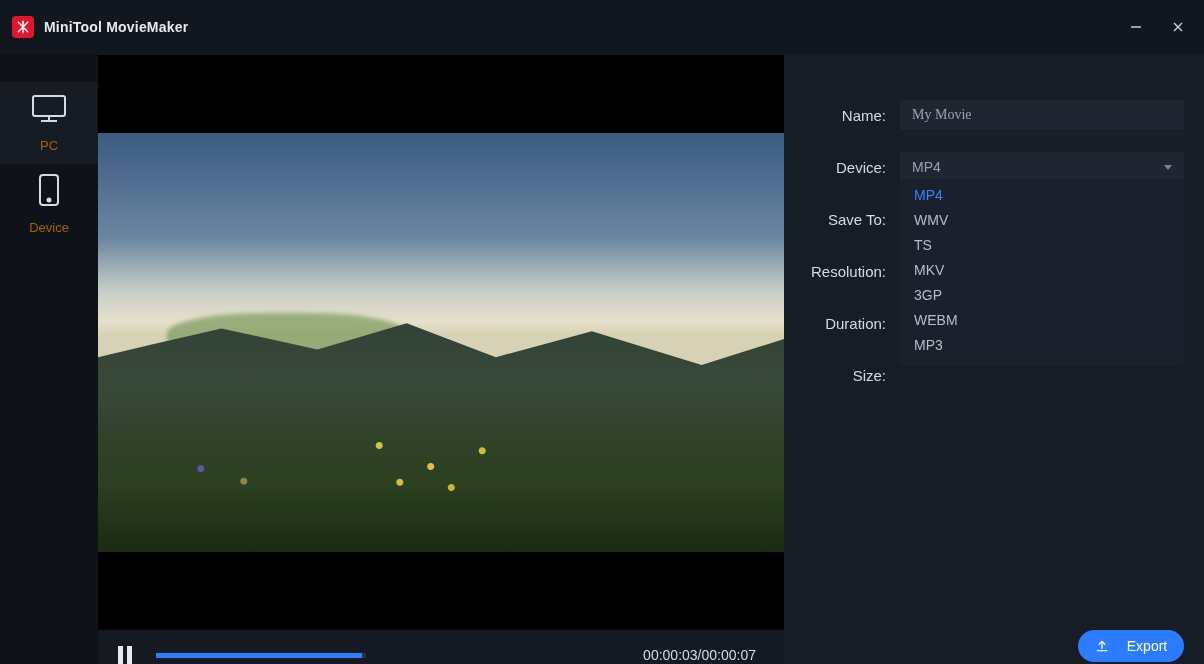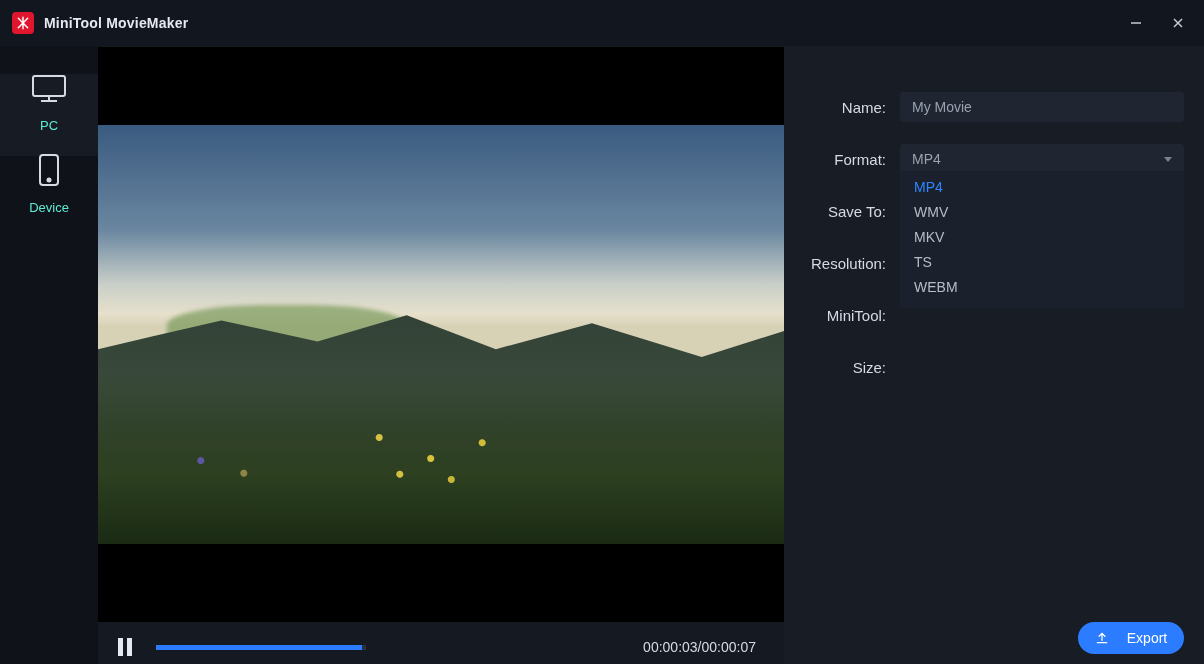--- a/index.html
+++ b/index.html
@@ -1,30 +1,30 @@
 <!DOCTYPE html>
 <html><head>
   <meta charset="utf-8">
   <style>
     * { margin: 0; padding: 0; box-sizing: border-box; font-family: "Segoe UI", Arial, sans-serif; }
     body { width: 1204px; height: 664px; background:#0f1319; overflow:hidden; color:#d5dbe4; }
 
     
-    .titlebar { height:46px; background:#12161e; display:flex; align-items:center; padding:0 10px 0 12px; }
+    .titlebar { height:54px; background:#12161e; display:flex; align-items:center; padding:0 10px 0 12px; }
     .logo { width:22px; height:22px; border-radius:4px; background:#e0162f; display:flex; align-items:center; justify-content:center; margin-right:10px; color:#fff; font-weight:bold; font-size:13px; }
     .title { font-size:14px; font-weight:600; color:#e6e9ef; letter-spacing:.2px; }
     .winbtns { margin-left:auto; display:flex; gap:26px; padding-right:8px; }
     .winbtn { width:16px; height:16px; display:flex; align-items:center; justify-content:center; cursor:pointer; }
 
     
     .app { display:grid; grid-template-columns:98px 1fr 420px; height:626px; }
 
     
     .sidebar { background:#0f1319; display:flex; flex-direction:column; padding-top:28px; }
-    .sbitem { height:82px; display:flex; flex-direction:column; align-items:center; gap:16px; cursor:pointer; font-size:13px; color:#5eead4; }
+    .sbitem { height:82px; display:flex; flex-direction:column; align-items:center; justify-content:center; gap:16px; cursor:pointer; font-size:13px; color:#a16207; }
     .sbitem.active { background:#161b24; }
     .sbicon { width:36px; height:28px; display:flex; align-items:center; justify-content:center; }
 
     
     .center { background:#151a22; display:flex; flex-direction:column; padding:0; }
     .vidframe { flex:1; background:#000; display:flex; align-items:center; justify-content:center; position:relative; margin-top:1px; }
     .scenic { width:100%; height:73%; position:relative; overflow:hidden; }
     .sky { position:absolute; inset:0; background:linear-gradient(to bottom,#3a5b80 0%,#6a86a0 25%,#c9cfc8 38%,#e6e0cc 45%,#d7d2b6 48%); }
     .mtn1 { position:absolute; left:0; right:0; top:38%; height:62%; background:linear-gradient(to bottom,#2f3e33 0%,#3a4a3c 40%,#2a352c 100%); clip-path:polygon(0 25%,8% 20%,18% 14%,32% 22%,45% 12%,58% 25%,72% 15%,88% 28%,100% 18%,100% 100%,0 100%); }
     .mtn2 { position:absolute; left:35%; right:0; top:40%; height:55%; background:#8c8e86; clip-path:polygon(0 35%,18% 25%,40% 35%,62% 22%,88% 40%,100% 28%,100% 100%,0 100%); opacity:.9; }
@@ -37,21 +37,21 @@
     .pausebtn { width:20px; display:flex; gap:4px; cursor:pointer; }
     .pausebtn span { width:5px; height:18px; background:#e6e9ef; }
     .progress { flex:0 0 210px; height:5px; background:#2a3140; position:relative; cursor:pointer; }
     .progress .fill { position:absolute; left:0; top:0; bottom:0; width:98%; background:#2b7cff; }
     .timetext { margin-left:auto; font-size:14px; color:#d5dbe4; }
 
     
     .right { background:#171c25; padding:40px 20px 18px 0; display:flex; flex-direction:column; position:relative; }
     .formrow { display:flex; align-items:center; height:42px; margin-bottom:10px; }
     .formrow .lab { width:116px; text-align:right; padding-right:14px; font-size:15px; color:#d5dbe4; }
-    .textin { flex:1; height:30px; background:#1f2531; border:none; border-radius:3px; padding:0 12px; color:#9aa2b0; font-size:14px; outline:none; }
+    .textin { flex:1; height:30px; background:#1f2531; border:none; border-radius:3px; padding:0 12px; color:#9aa2b0; font-size:14px; outline:none;font-family:Liberation Serif, serif; }
     .selectbox { flex:1; height:30px; background:#1f2531; border-radius:3px; padding:0 12px; color:#9aa2b0; font-size:14px; display:flex; align-items:center; justify-content:space-between; cursor:pointer; position:relative; }
     .selectbox .caret { width:0; height:0; border-left:4px solid transparent; border-right:4px solid transparent; border-top:5px solid #7a8190; }
 
     .dropdown { position:absolute; top:125px; left:116px; right:20px; background:#1b212c; padding:4px 0 8px; z-index:10; border-radius:0 0 3px 3px; }
     .ddopt { padding:2px 14px; font-size:14px; line-height:21px; color:#b6bdc9; cursor:pointer; }
     .ddopt.sel { color:#2e86ff; }
 
     .exportbtn { margin-top:auto; margin-left:auto; height:32px; width:106px; border-radius:16px; background:#2b7cff; color:#fff; font-size:14px; display:flex; align-items:center; justify-content:center; gap:18px; cursor:pointer; }
   </style>
 </head>
@@ -128,49 +128,51 @@
   </div>
 
   <div class="right">
 
     <div class="formrow">
       <div class="lab">Name:</div>
       <input class="textin" value="My Movie" style="">
     </div>
 
     <div class="formrow">
-      <div class="lab">Format:</div>
+      <div class="lab">Device:</div>
       <div class="selectbox">
         <span>MP4</span>
         <span class="caret"></span>
       </div>
     </div>
 
     <div class="formrow">
       <div class="lab">Save To:</div>
     </div>
 
     <div class="formrow">
       <div class="lab">Resolution:</div>
     </div>
 
     <div class="formrow">
-      <div class="lab">MiniTool:</div>
+      <div class="lab">Duration:</div>
     </div>
 
     <div class="formrow">
       <div class="lab">Size:</div>
     </div>
 
     <div class="dropdown">
       <div class="ddopt sel">MP4</div>
       <div class="ddopt">WMV</div>
+      <div class="ddopt">TS</div>
       <div class="ddopt">MKV</div>
-      <div class="ddopt">TS</div>
+      <div class="ddopt">3GP</div>
       <div class="ddopt">WEBM</div>
+      <div class="ddopt">MP3</div>
     </div>
 
     <div class="exportbtn">
       <svg width="14" height="14" viewBox="0 0 24 24" fill="none" stroke="#fff" stroke-width="2.2" stroke-linecap="round">
           <path d="M12 16V4M7 9l5-5 5 5M4 20h16"></path>
         </svg>
       <span>Export</span>
     </div>
   </div>
 

